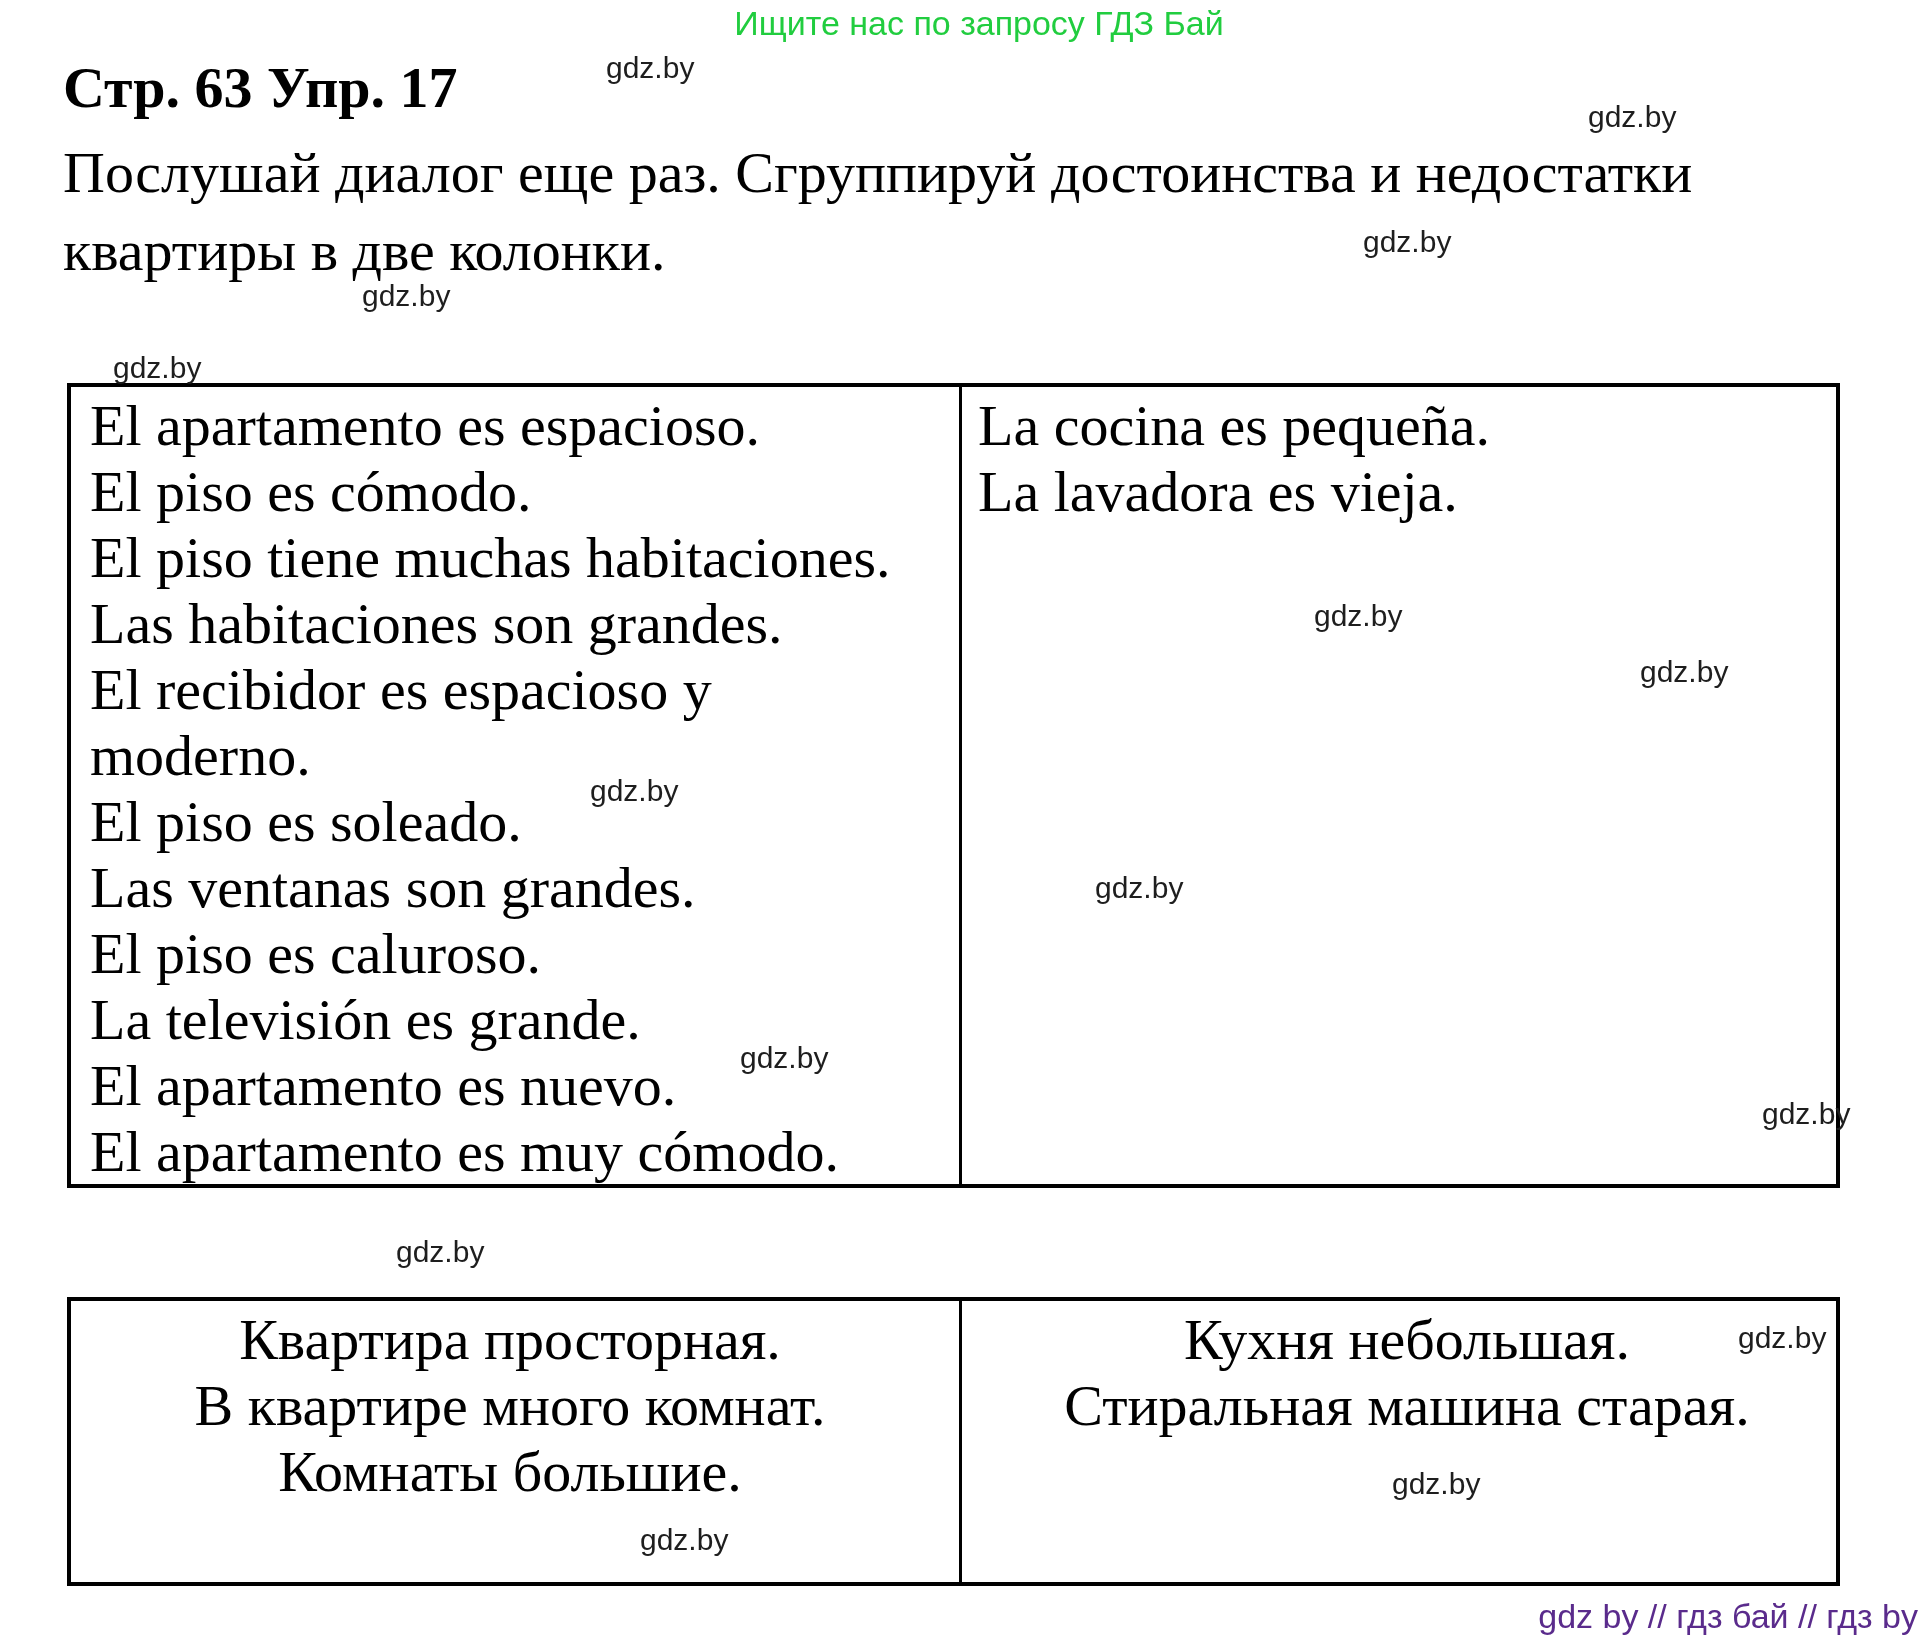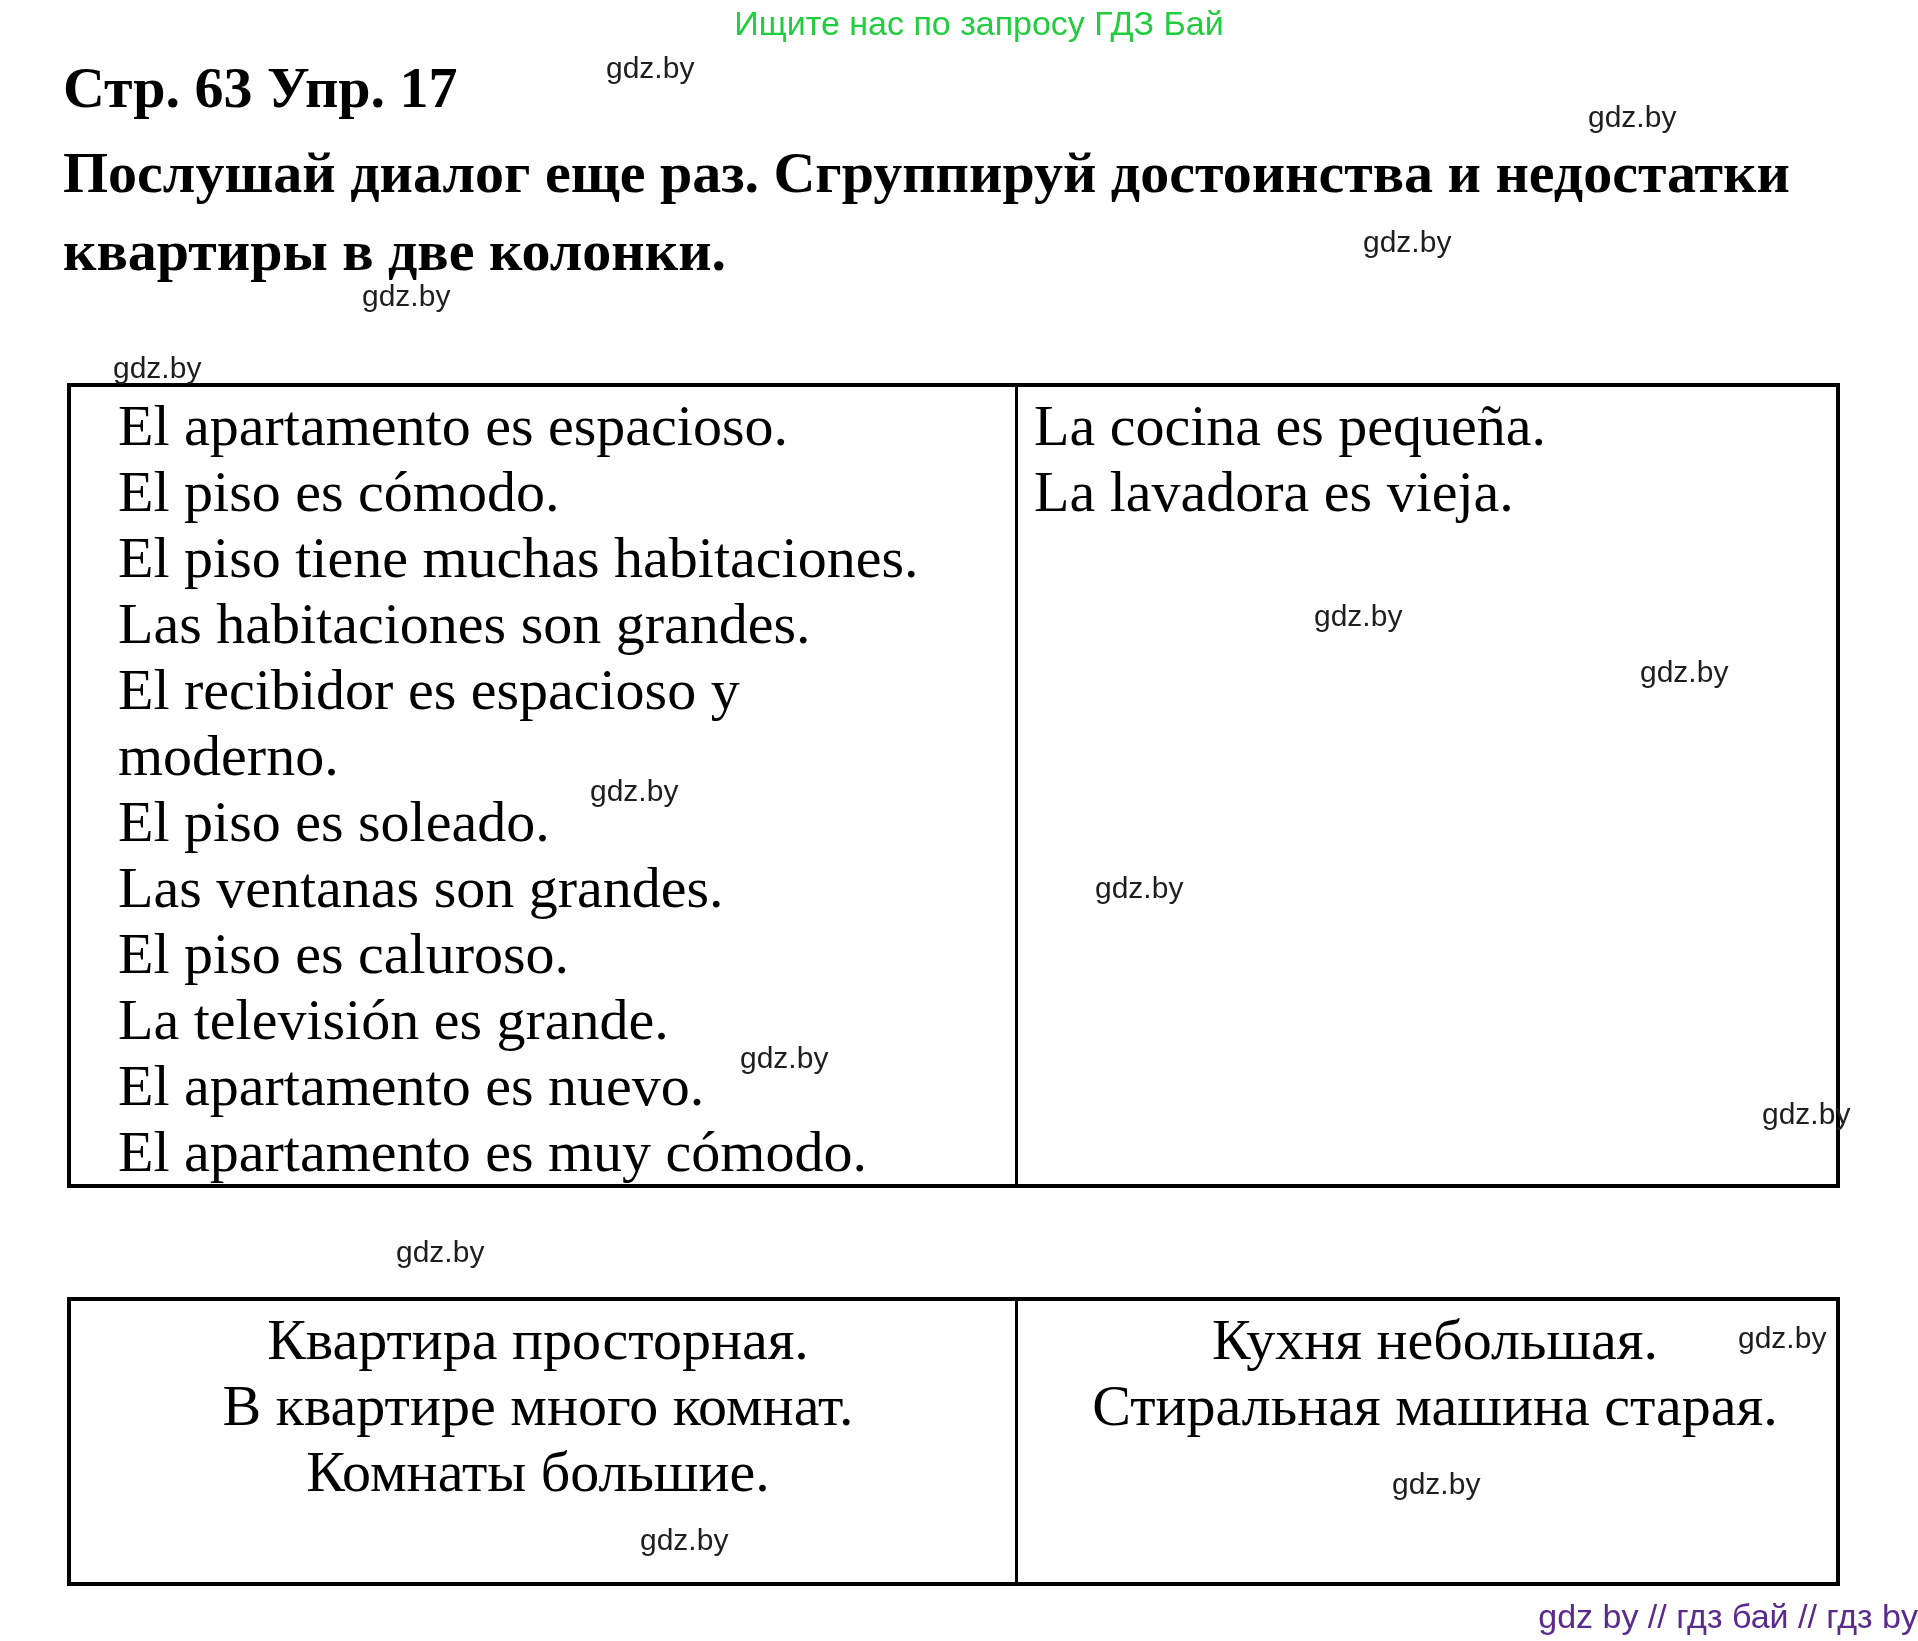--- a/index.html
+++ b/index.html
@@ -15,33 +15,33 @@
     position:absolute; top:4px; left:0; width:100%; text-align:center;
     font-family:"Liberation Sans", sans-serif; font-size:34px; line-height:38px;
     color:var(--green); font-weight:400;padding-left:20px;
   }
   .title{
     position:absolute; left:63px; top:59px;
     font-size:58px; line-height:58px; font-weight:bold; white-space:nowrap;
   }
   .instruction{
     position:absolute; left:63px; top:134px;
-    font-size:58px; line-height:78px; font-weight:bold; white-space:nowrap;
+    font-size:58px; line-height:78px; font-weight:normal; white-space:nowrap;
   }
   .wm{
     position:absolute; font-family:"Liberation Sans", sans-serif;
     font-size:30px; line-height:32px; color:var(--wm); white-space:nowrap; z-index:4;
   }
   .tbl{
     position:absolute; left:67px; width:1773px; box-sizing:border-box;
     border:4px solid var(--ink); display:flex; overflow:hidden; background:transparent;
   }
   .tbl.spanish{ top:383px; height:805px; }
   .tbl.russian{ top:1297px; height:289px;text-align:center; }
-  .col{ box-sizing:border-box; padding-top:6px; overflow:hidden;margin-left:28px; }
+  .col{ box-sizing:border-box; padding-top:6px; overflow:hidden; }
   .col.left{ width:888px; flex:0 0 888px; padding-left:19px; }
   .col.right{ flex:1 1 auto; border-left:3px solid var(--ink); padding-left:16px; }
   .row{ font-size:58px; line-height:66px; white-space:normal; }
   .col.left .row{ max-width:840px; }
   .footer{
     position:absolute; top:1596px; left:0; width:100%; text-align:right;
     font-family:"Liberation Sans", sans-serif; font-size:34px; line-height:40px;
     color:var(--purple); white-space:nowrap;
   }
 </style>

